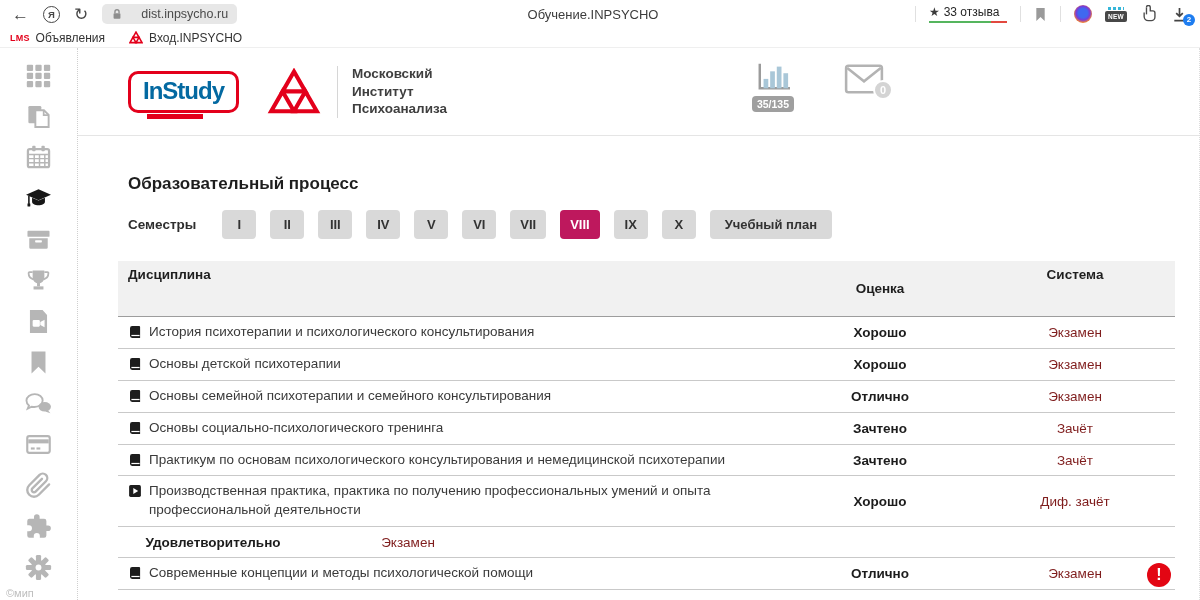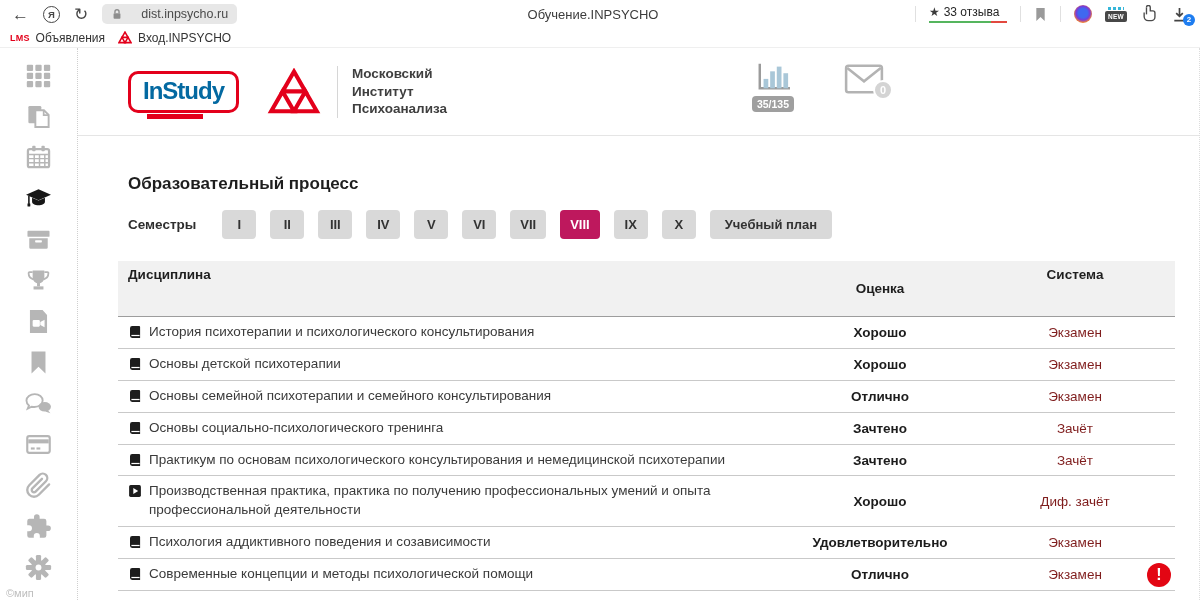--- a/index.html
+++ b/index.html
@@ -137,21 +137,21 @@
     <span class="dl-wrap">
       <svg viewBox="0 0 18 18" fill="none" stroke="#444" stroke-width="1.8">
           <path d="M9 2 v8.5 M5.5 7.5 L9 11 L12.5 7.5 M3.5 15.5 h11"></path>
         </svg>
       <span class="dl-badge">2</span>
     </span>
   </span>
 </div>
 
 <div class="bookmarks-bar">
-  <div id="bookmarks" style="display:flex;align-items:center;gap:13px;">
+  <div id="bookmarks" style="display:flex;align-items:center;gap:24px;">
       <div class="bm">
         <span class="bm-ic">
           <span style="color:#e3001b;font-weight:bold;font-size:9px;letter-spacing:0.2px">LMS</span>
         </span>
         <span>Объявления</span>
       </div>
       <div class="bm">
         <span class="bm-ic">
           <svg viewBox="0 0 44 40" fill="none" stroke="#e3001b" stroke-width="5">
             <polygon points="22,3 31.5,19.5 12.5,19.5"></polygon>
@@ -390,29 +390,20 @@
                     <rect x="1.1" y="1.1" width="11.8" height="11.8" rx="1.6" fill="#1d1d1d"></rect>
                     <polygon points="5.3,4 10.2,7 5.3,10" fill="#fff"></polygon>
                   </svg>
                 </span>
                 <span>Производственная практика, практика по получению профессиональных умений и опыта профессиональной деятельности</span>
               </div>
               <div class="td-grade">Хорошо</div>
               <div class="td-sys">Диф. зачёт</div>
             </div>
             <div class="trow">
-              <div class="td-disc">
-                <span class="row-ic">
-                  <svg viewBox="0 0 14 14">
-                    <path d="M4.1 1.1h7a1 1 0 0 1 1 1v10.8H4.1A2.1 2.1 0 0 1 2 10.8V3.2a2.1 2.1 0 0 1 2.1-2.1z" fill="#1d1d1d"></path>
-                    <path d="M3.4 10.5h8.2" stroke="#fff" stroke-width="1.2"></path>
-                  </svg>
-                </span>
-                <span>Психология аддиктивного поведения и созависимости</span>
-              </div>
               <div class="td-grade">Удовлетворительно</div>
               <div class="td-sys">Экзамен</div>
             </div>
             <div class="trow">
               <div class="td-disc">
                 <span class="row-ic">
                   <svg viewBox="0 0 14 14">
                     <path d="M4.1 1.1h7a1 1 0 0 1 1 1v10.8H4.1A2.1 2.1 0 0 1 2 10.8V3.2a2.1 2.1 0 0 1 2.1-2.1z" fill="#1d1d1d"></path>
                     <path d="M3.4 10.5h8.2" stroke="#fff" stroke-width="1.2"></path>
                   </svg>

